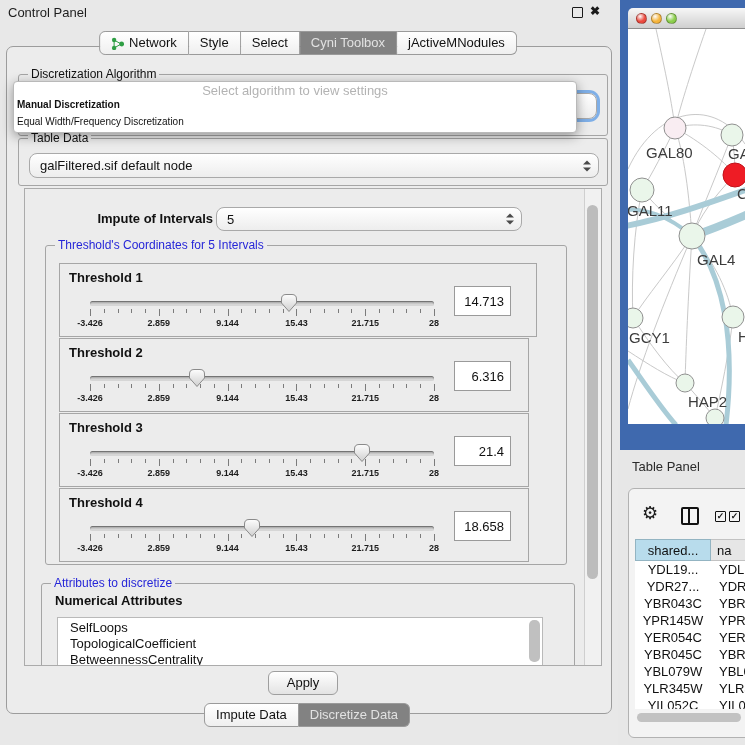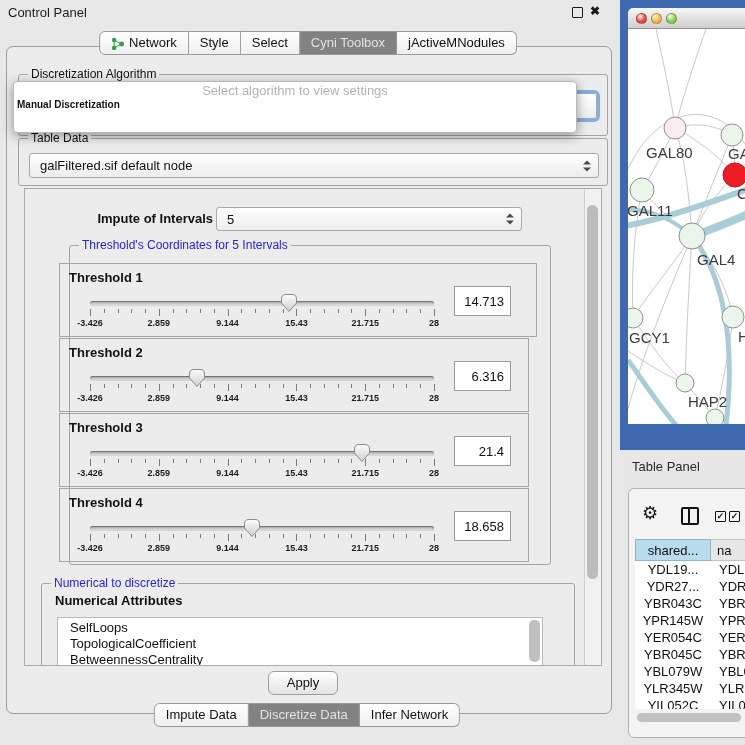--- a/index.html
+++ b/index.html
@@ -25,21 +25,21 @@
   .seg-sel{background:#828282;color:#e2e2e2;}
 
   
   .group{border:1px solid #a5a5a5;border-radius:3px;}
   .gtitle{position:absolute;top:-8px;left:9px;background:#ececec;padding:0 3px;
           font-size:12px;white-space:nowrap;}
   .gtitle.green{color:#00b400;}
   .gtitle.blue{color:#2626d8;}
 
   
-  .combo{background:linear-gradient(#ffffff,#ededed);border:1px solid #a9a9a9;border-radius:3px;
+  .combo{background:linear-gradient(#ffffff,#ededed);border:1px solid #a9a9a9;border-radius:8px;
          font-size:13px;line-height:24px;padding-left:10px;box-sizing:border-box;}
   .stepper{position:absolute;right:8px;top:50%;transform:translateY(-50%);width:7px;height:11px;}
   .stepper::before{content:"";position:absolute;left:0;top:0;border-left:4px solid transparent;
          border-right:4px solid transparent;border-bottom:4px solid #4a4a4a;}
   .stepper::after{content:"";position:absolute;left:0;bottom:0;border-left:4px solid transparent;
          border-right:4px solid transparent;border-top:4px solid #4a4a4a;}
   .focusring{box-shadow:0 0 0 3px rgba(100,160,230,.8);}
 
   
   #popup{left:13px;top:81px;width:564px;height:52px;background:#fff;border:1px solid #b9b9b9;
@@ -145,40 +145,41 @@
     </div>
 
   <div class="abs group" style="left:18px;top:74px;width:588px;height:60px;">
     <span class="gtitle">Discretization Algorithm</span>
     <div class="combo focusring" style="position:absolute;left:10px;top:18px;width:568px;height:26px;"></div>
   </div>
 
   <div id="popup" class="abs">
     <div class="popup-head">Select algorithm to view settings</div>
   <div class="popup-item" style="top: 17px; font-weight: bold;">Manual Discretization</div>
+      <div class="popup-item" style="top: 34px; font-weight: normal;">Equal Width/Frequency Discretization</div>
     </div>
 
   <div class="abs group" style="left:18px;top:138px;width:588px;height:46px;">
     <span class="gtitle">Table Data</span>
     <div class="combo" style="position:absolute;left:10px;top:14px;width:570px;height:25px;">
       <span>galFiltered.sif default node</span>
       <span class="stepper"></span>
     </div>
   </div>
 
   <div id="viewport" class="abs">
 
 
     <div style="position:absolute;left:14px;top:22px;width:174px;text-align:right;font-size:13px;font-weight:bold;">Impute of Intervals</div>
     <div class="combo" style="position:absolute;left:191px;top:18px;width:306px;height:24px;">
       <span>5</span>
       <span class="stepper"></span>
     </div>
 
-    <div class="group" style="position:absolute;left:44px;top:56px;width:480px;height:318px;">
+    <div class="group" style="position:absolute;left:20px;top:56px;width:480px;height:318px;padding-left:40px;">
       <span class="gtitle blue">Threshold's Coordinates for 5 Intervals</span>
     </div>
 
     <div id="sliders">
         <div class="th-panel" style="left: 34px; top: 74px; width: 468px; height: 72px; padding-left: 8px;">
           <div class="th-label">Threshold 1</div>
           <div class="sl-wrap">
             <div class="sl-track"></div>
             <div class="tick major" style="left: 0%;"></div>
             <div class="tick minor" style="left: 4%;"></div>
@@ -364,21 +365,21 @@
                   </linearGradient>
                 </defs>
                 <path d="M5,0.5 L11,0.5 Q15.5,0.5 15.5,5 L15.5,9 L8,17.5 L0.5,9 L0.5,5 Q0.5,0.5 5,0.5 Z" fill="url(#tg3)" stroke="#8a8a8a"></path>
               </svg></div>
           </div>
           <div class="th-value">18.658</div>
         </div>
       </div>
 
     <div class="group" style="position:absolute;left:16px;top:394px;width:532px;height:150px;">
-      <span class="gtitle blue">Numerical to discretize</span>
+      <span class="gtitle blue">Attributes to discretize</span>
     </div>
     <div style="position:absolute;left:30px;top:404px;font-size:13px;font-weight:bold;">Numerical Attributes</div>
     <div id="attr-list" style="position:absolute;left:32px;top:428px;width:486px;height:120px;">
       <div class="lthumb"></div>
     <div class="attr-item" style="position: absolute; left: 0px; right: 16px; top: 2px;">SelfLoops</div>
         <div class="attr-item" style="position: absolute; left: 0px; right: 16px; top: 34px;">BetweennessCentrality</div>
         <div class="attr-item" style="position: absolute; left: 0px; right: 16px; top: 18px;">TopologicalCoefficient</div>
       </div>
 
     <div class="vtrack">
@@ -387,23 +388,20 @@
   </div>
 
   <div class="abs apply-btn">Apply</div>
 
   <div id="bottom-tabs" class="abs segrow" style="left:307px;top:703px;transform:translateX(-50%);">
       <div class="seg">
         <span>Impute Data</span>
       </div>
       <div class="seg seg-sel">
         <span>Discretize Data</span>
-      </div>
-      <div class="seg">
-        <span>Infer Network</span>
       </div>
     </div>
 
   <div class="abs net-frame"></div>
   <div class="abs net-win">
     <div class="net-titlebar">
       <span class="tl" id="tl-red" style="left: 8px; background: radial-gradient(circle at 35% 28%, rgba(255, 255, 255, 0.85), rgb(236, 74, 63) 55%, rgb(236, 74, 63)); border: 1px solid rgba(0, 0, 0, 0.28); box-sizing: border-box;"></span>
       <span class="tl" id="tl-yel" style="left: 23px; background: radial-gradient(circle at 35% 28%, rgba(255, 255, 255, 0.85), rgb(245, 180, 60) 55%, rgb(245, 180, 60)); border: 1px solid rgba(0, 0, 0, 0.28); box-sizing: border-box;"></span>
       <span class="tl" id="tl-grn" style="left: 38px; background: radial-gradient(circle at 35% 28%, rgba(255, 255, 255, 0.85), rgb(140, 207, 76) 55%, rgb(140, 207, 76)); border: 1px solid rgba(0, 0, 0, 0.28); box-sizing: border-box;"></span>
     </div>

